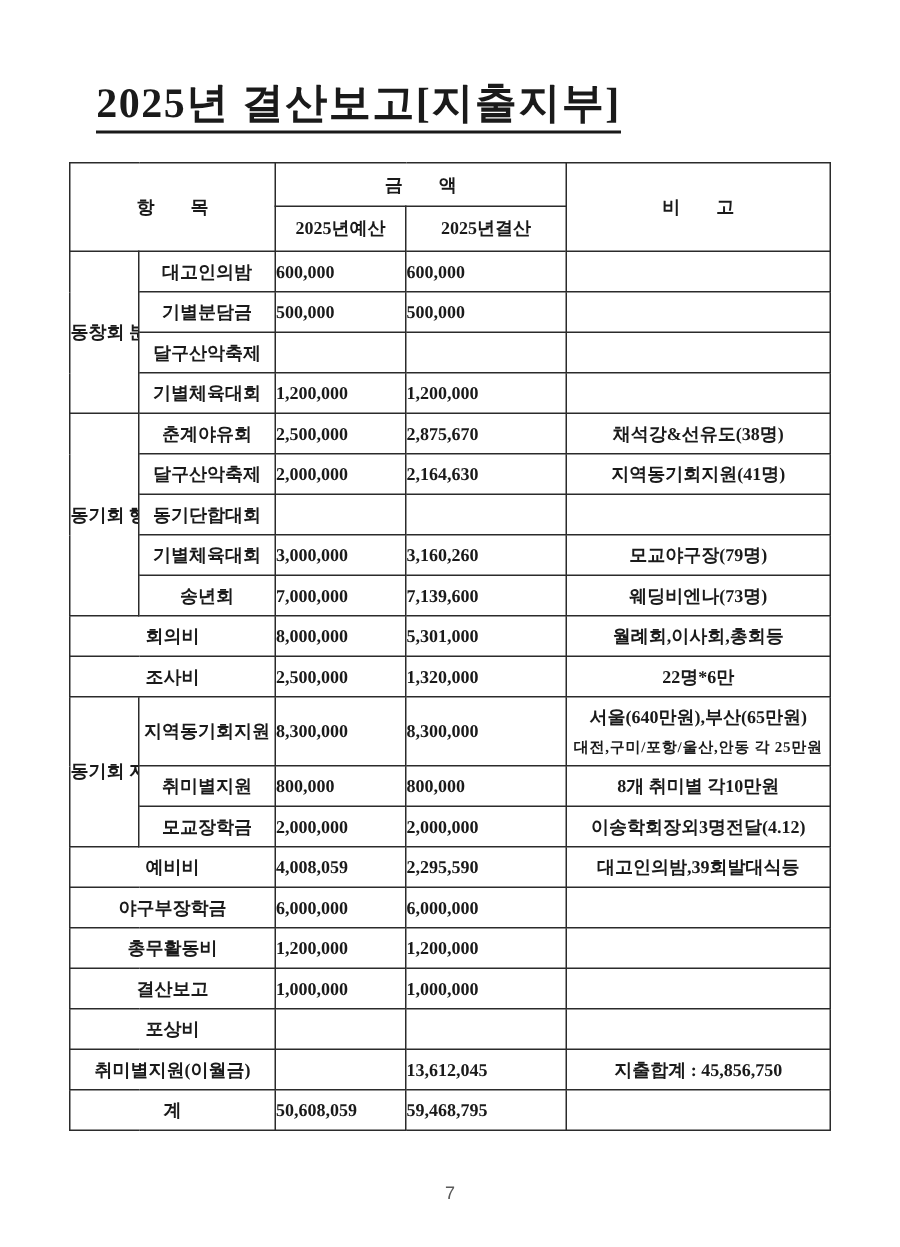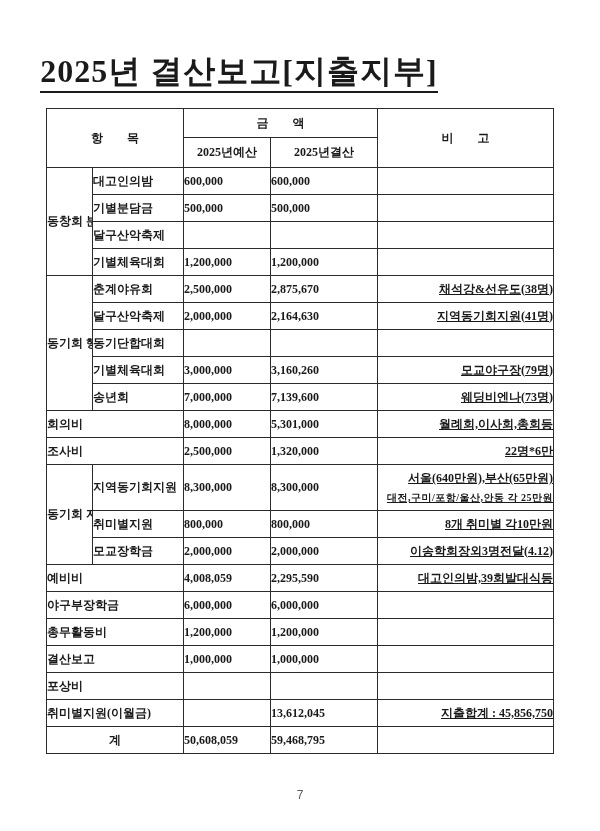--- a/index.html
+++ b/index.html
@@ -14,21 +14,21 @@
     font-family: "Liberation Serif", "DejaVu Serif", serif;
     color: #1a1a1a;
     overflow: hidden;
   }
   .doc-title {
     position: absolute;
     top: 50px;
     left: 0;
     width: 478px;
     text-align: center;
-    font-size: 32px;
+    font-size: 28px;
     font-weight: bold;
     letter-spacing: 1px;
   }
   .doc-title span {
     border-bottom: 2px solid #1a1a1a;
     padding-bottom: 2px;
   }
   table.report {
     position: absolute;
     left: 46px;
@@ -55,34 +55,33 @@
     vertical-align: middle;
   }
   td.group-cell {
     text-align: center;
     vertical-align: middle;
     white-space: pre-line;
     line-height: 1.25;
     font-size: 12px;
   }
   td.item-cell {
-    text-align: left;
+    text-align: center;
     vertical-align: middle;
     padding-left: 7px;
   }
   td.num-cell {
     vertical-align: middle;
     padding-right: 13px;
     font-size: 12.5px;
   }
   td.note-cell {
-    text-align: right;
+    text-align: center;
     vertical-align: middle;
     padding-left: 7px;
-    text-decoration: underline;
   }
   td.note-cell .note-sub {
     font-size: 10px;
     font-weight: bold;
     margin-top: 4px;
     letter-spacing: 0.5px;
   }
   td.total-label {
     text-align: center;
     vertical-align: middle;

